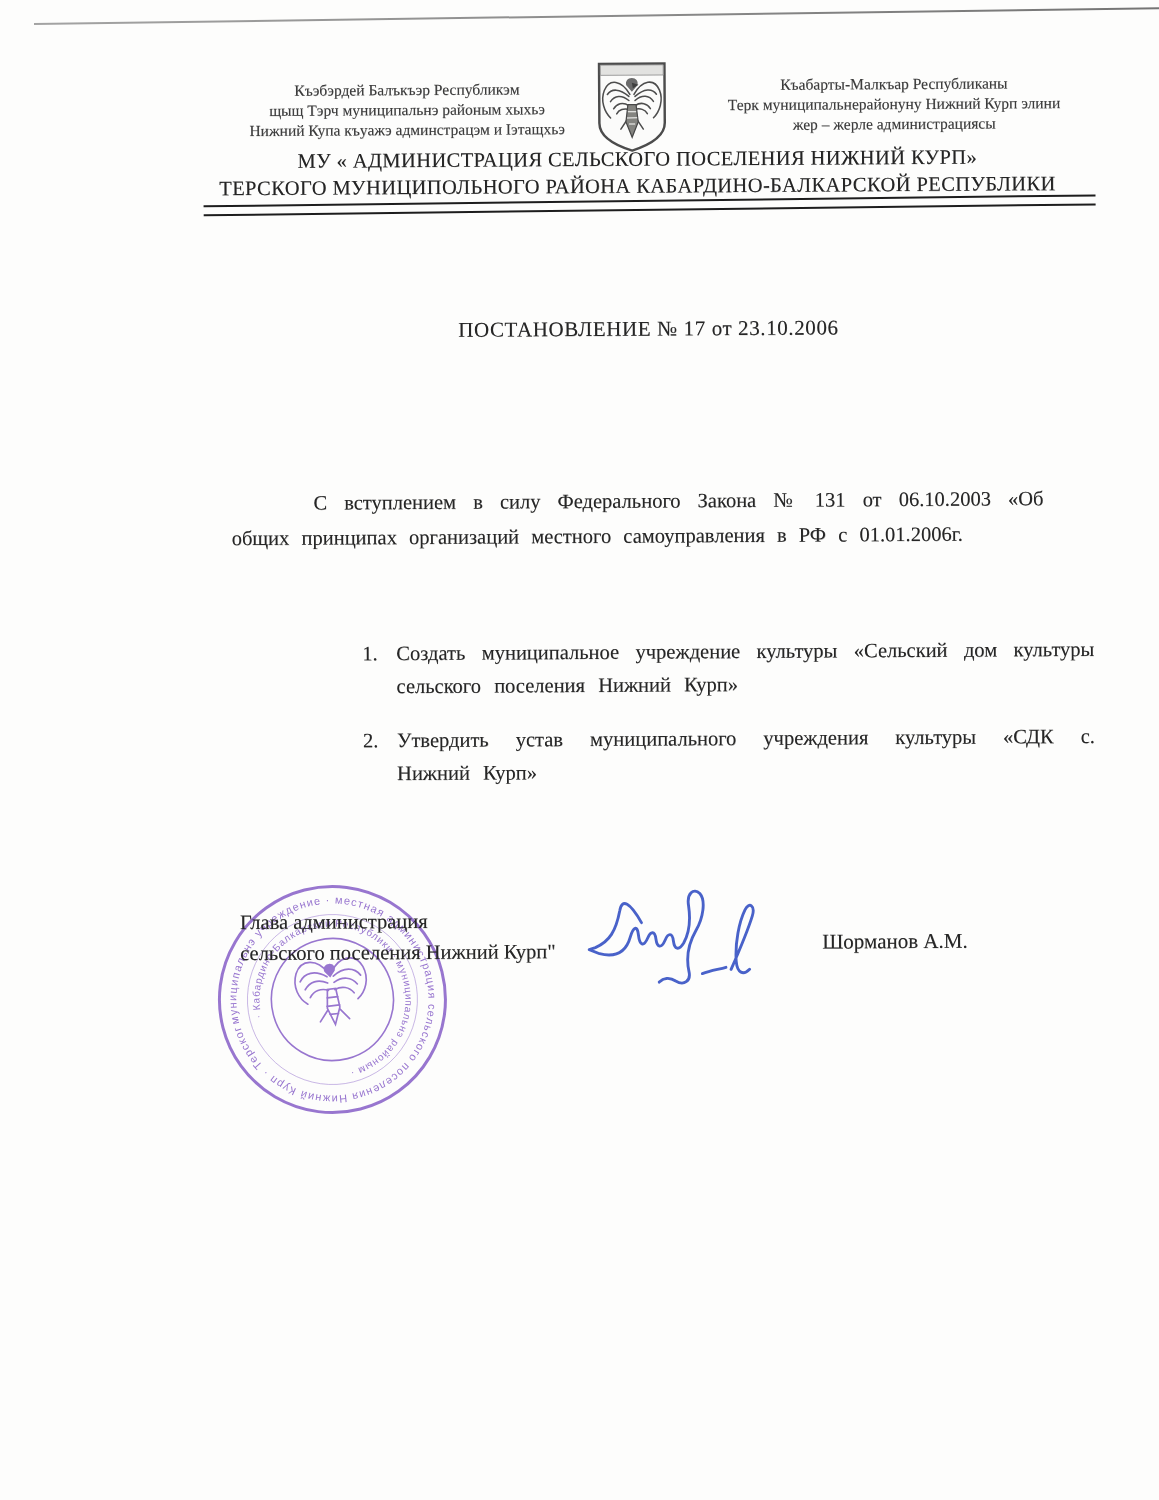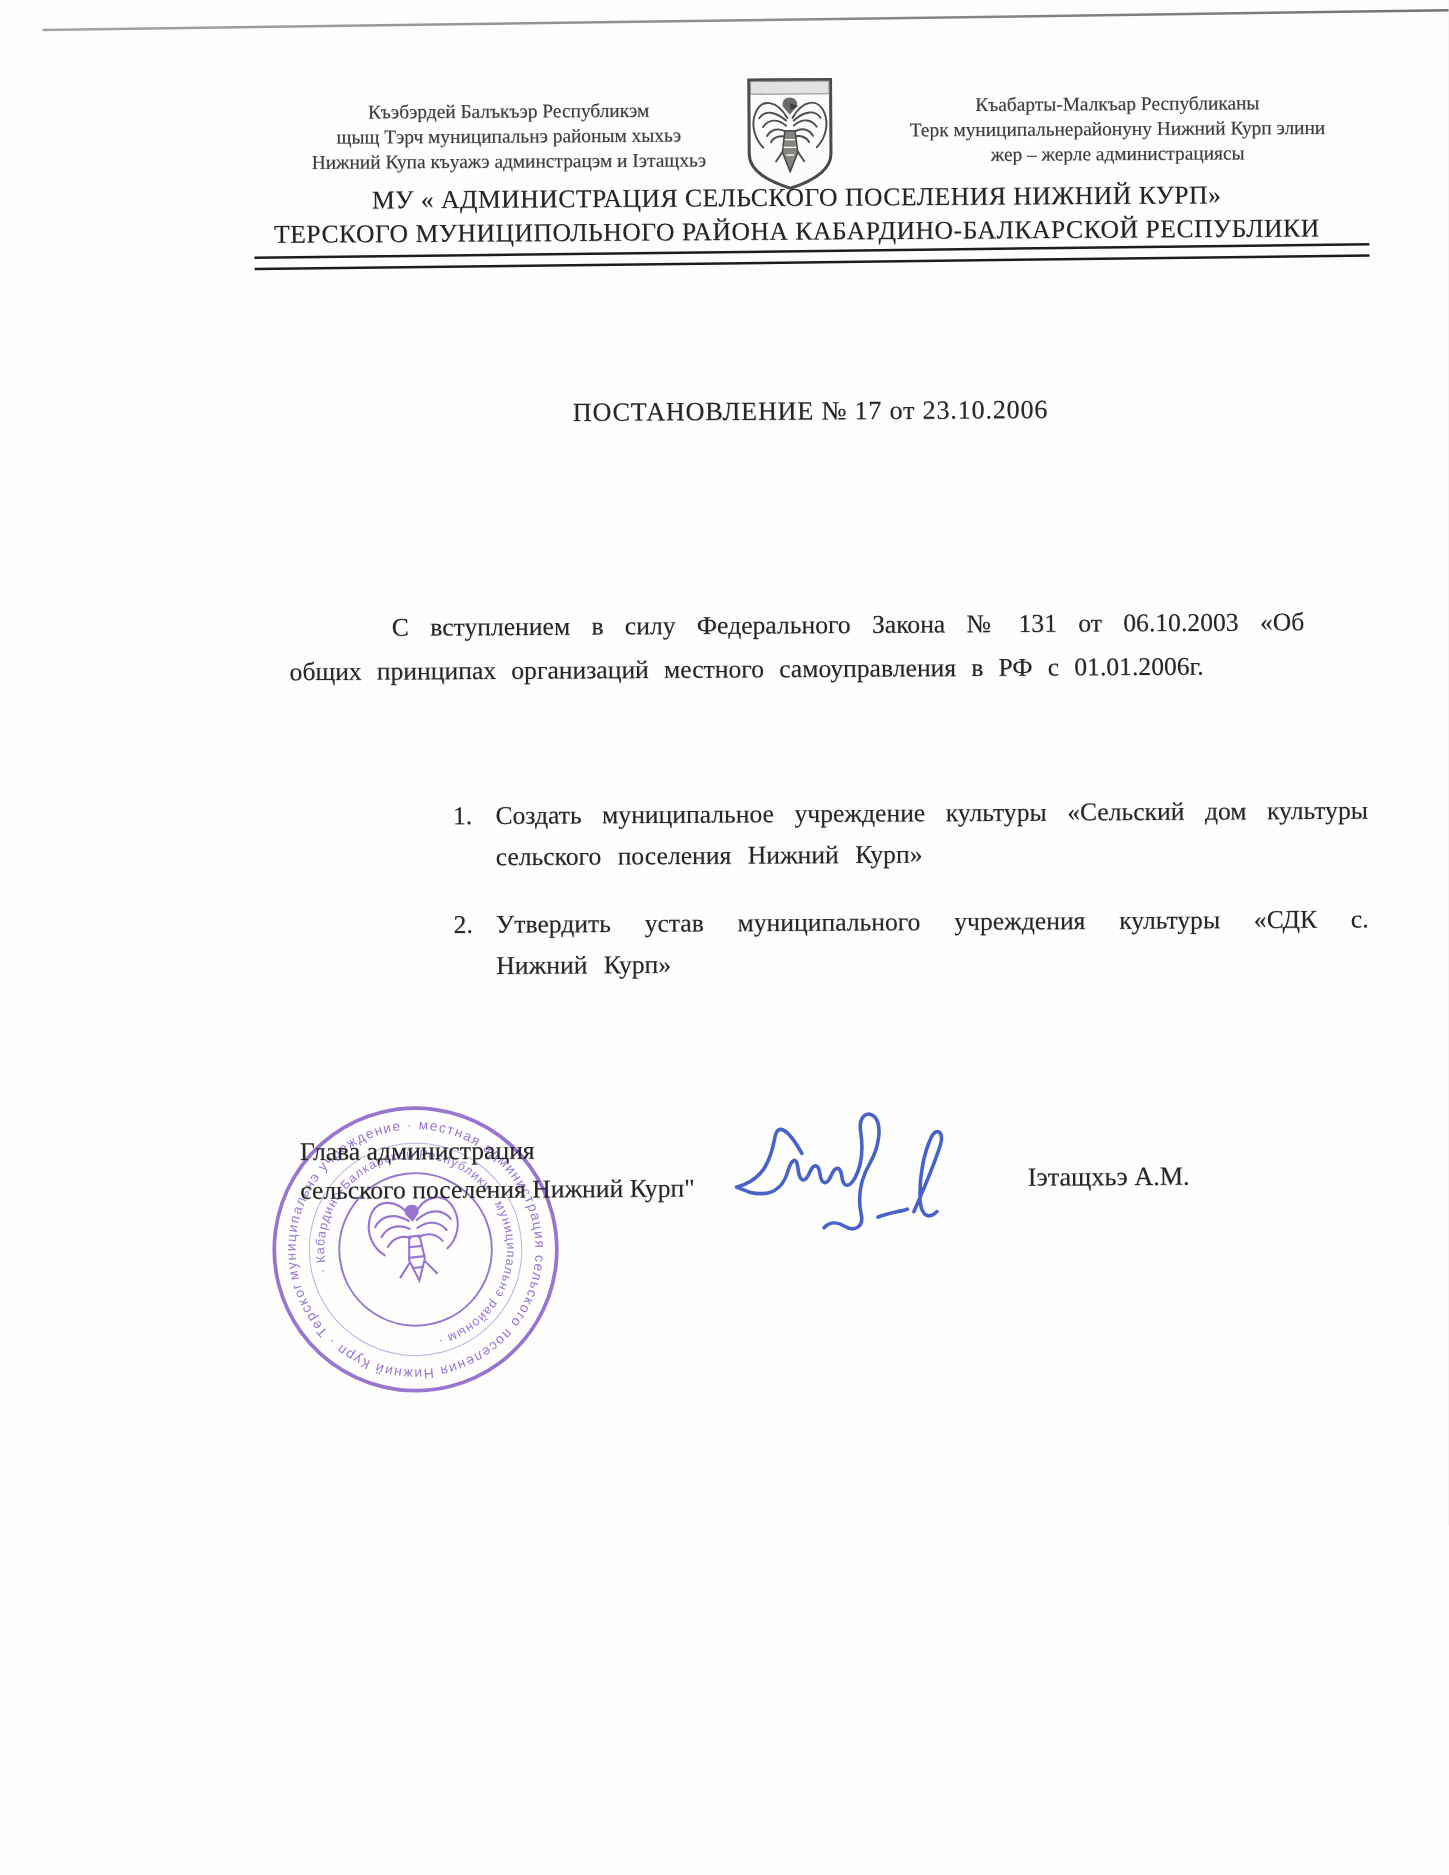--- a/index.html
+++ b/index.html
@@ -170,16 +170,16 @@
     <div class="signature-svg">
       <svg viewBox="0 0 185 115" width="190" height="122">
         <g stroke="#3a55c5" stroke-width="2.8" fill="none" stroke-linecap="round" stroke-linejoin="round" opacity="0.92">
           <path d="M55,40 C44,20 36,16 34,28 C30,48 24,58 10,64 L4,66 L14,70 C30,74 40,68 44,54 C47,44 51,42 52,52 C53,62 57,64 61,55 C64,48 68,48 69,56 C70,64 74,66 78,57 C81,50 85,50 86,58 C87,66 91,68 96,60 C101,51 103,38 101,24 C99,12 106,6 112,12 C118,19 115,36 108,48 C101,60 98,74 101,88 C103,97 96,102 88,97 C82,93 76,94 72,98"></path>
           <path d="M114,90 C122,87 130,86 137,84"></path>
           <path d="M142,86 C150,68 158,50 163,34 C166,24 160,20 156,28 C150,40 146,60 147,78 C148,90 154,92 160,86"></path>
         </g>
       </svg>
     </div>
 
-    <div class="sig-name typed">Iэтащхьэ А.М.</div>
+    <div class="sig-name typed">Шорманов А.М.</div>
 
   </div>
 </div>
 
 </body></html>

